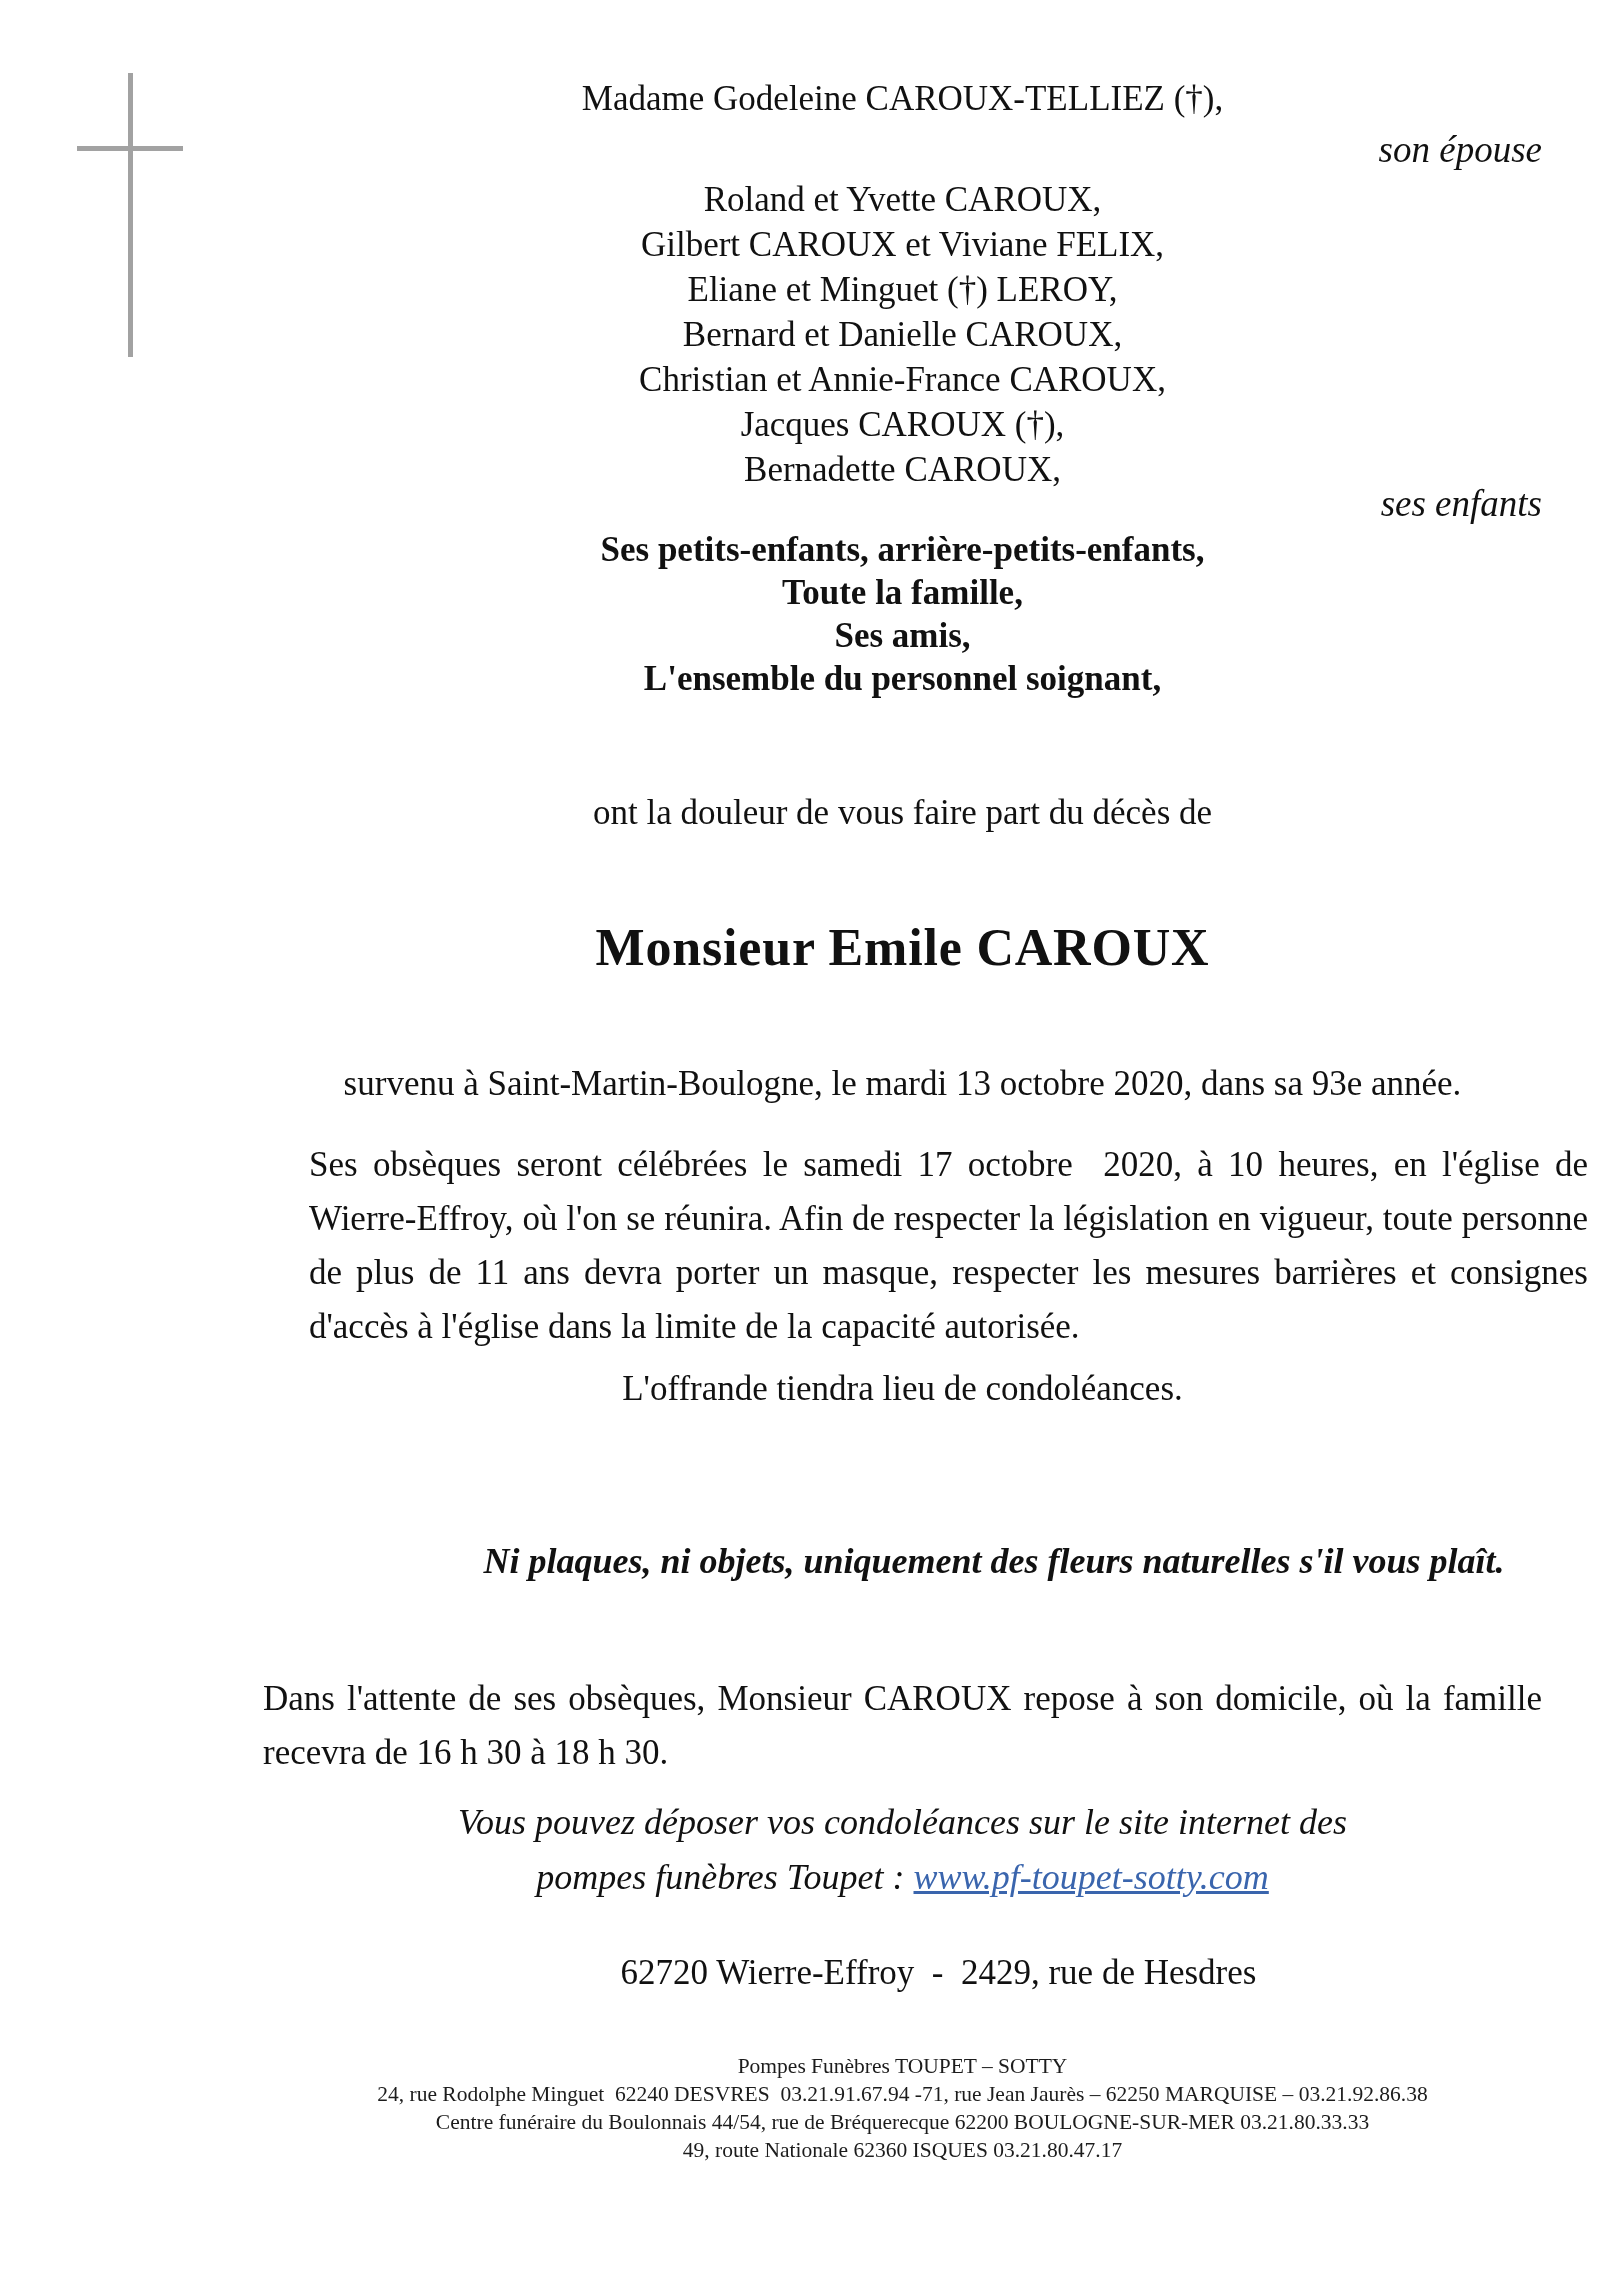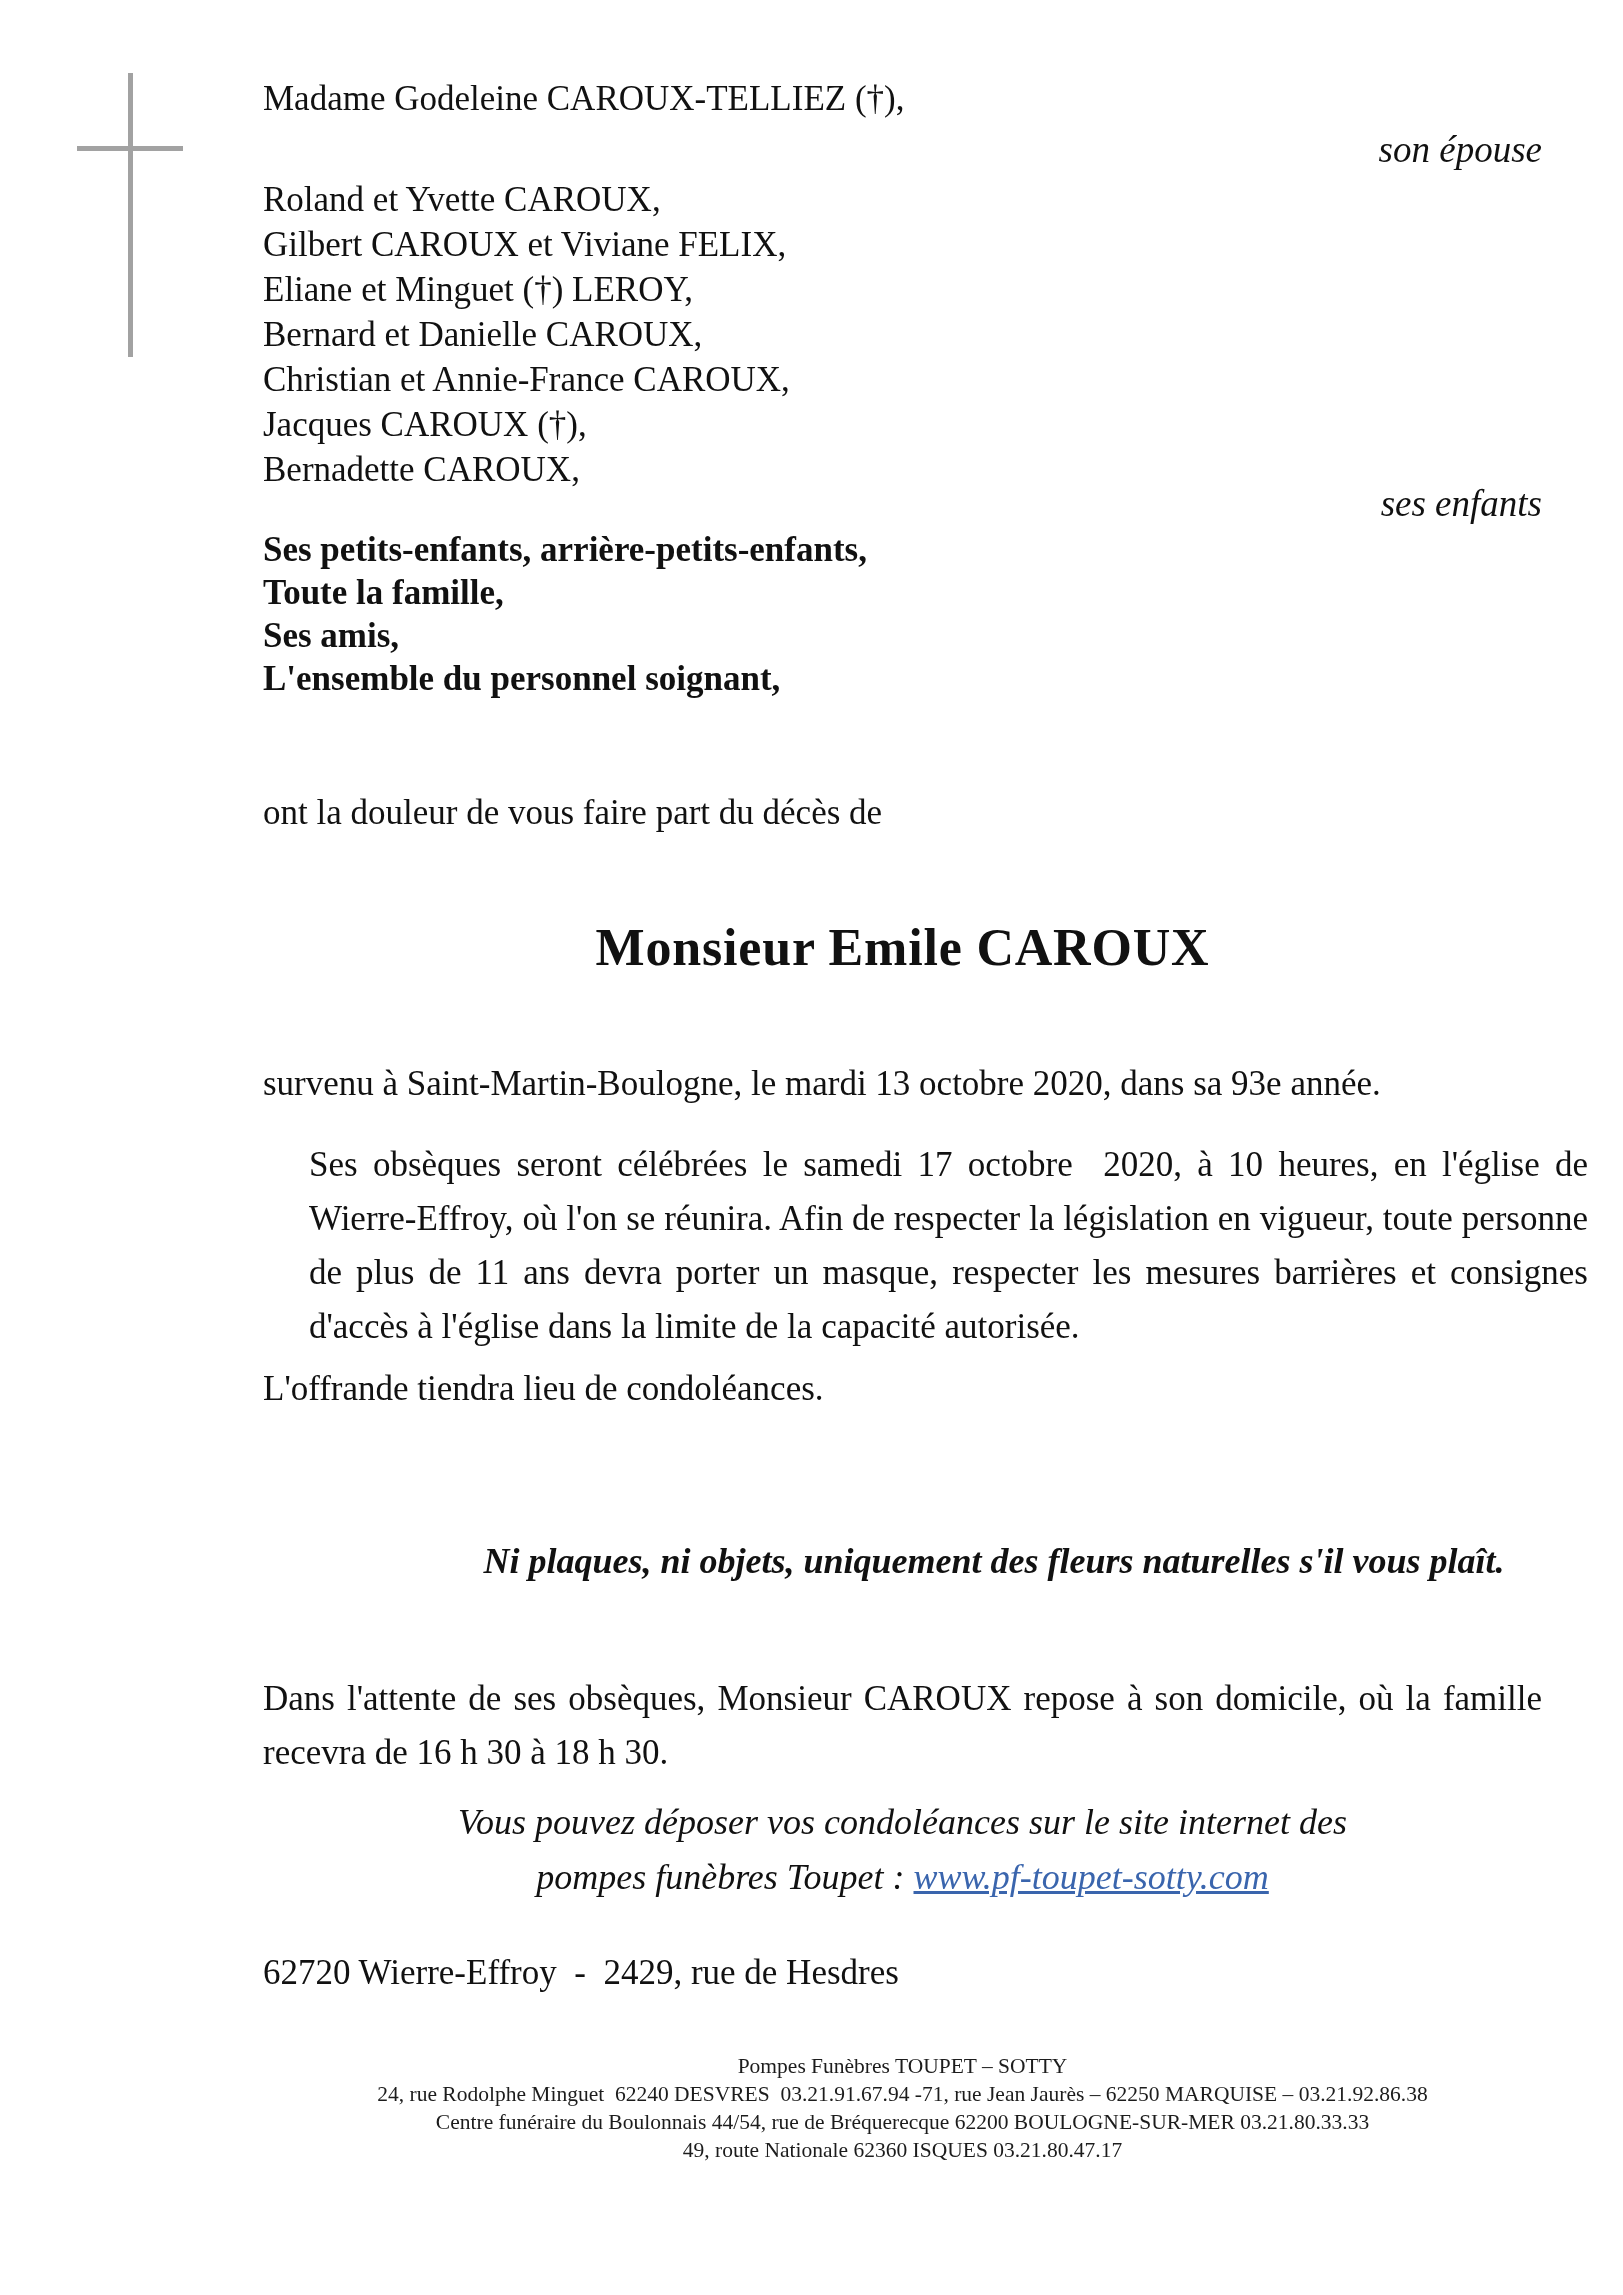--- a/index.html
+++ b/index.html
@@ -5,21 +5,21 @@
   html,body{margin:0;padding:0;background:#e8e8e8;}
   .page{
     position:relative;
     width:1624px;height:2295px;
     background:#ffffff;
     font-family:"Liberation Serif","DejaVu Serif",serif;
     color:#111;
     overflow:hidden;
   }
   .abs{position:absolute;}
-  .col{left:263px;width:1279px;}
+  .col{left:263px;width:1279px;text-align:center;}
   .body-text{font-size:35px;line-height:1.25;}
   .prewrap{white-space:pre-wrap;}
   .right{text-align:right;}
   .center{text-align:center;}
   .italic{font-style:italic;}
   .justify{text-align:justify;}
 
   
   .cross{left:77px;top:73px;width:106px;height:284px;}
   .cross .v{position:absolute;left:51px;top:0;width:4.8px;height:284px;background:#a2a2a2;}
@@ -37,21 +37,21 @@
   .offering{top:1367px;}
   .burial{top:1451px;}
   .flowers{top:1540px;font-size:36px;font-weight:bold;padding-left:183px;box-sizing:border-box;}
   .visitation{top:1672px;line-height:54px;}
   .condolences-1{top:1801px;font-size:36px;}
   .condolences-2{top:1856px;font-size:36px;}
   .condolences-2 a{
     text-decoration:underline;
     cursor:pointer;
   }
-  .address{top:1951px;}
+  .address{top:1951px;margin-left:36px;}
   .footer{top:2052px;font-size:21.5px;line-height:28px;color:#1c1c1c;}
 </style>
 </head>
 <body>
 
 <div class="page">
 
   <div class="abs cross">
     <div class="v"></div>
     <div class="h"></div>

